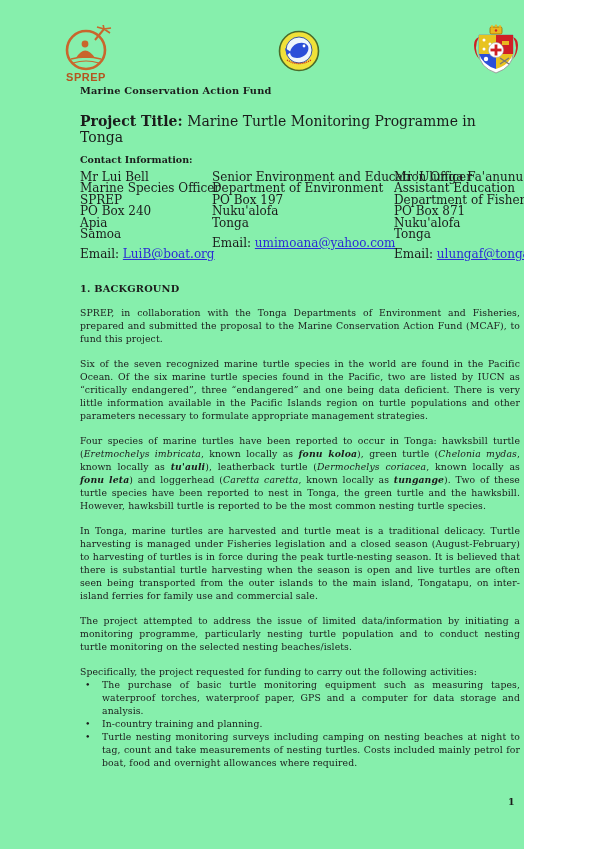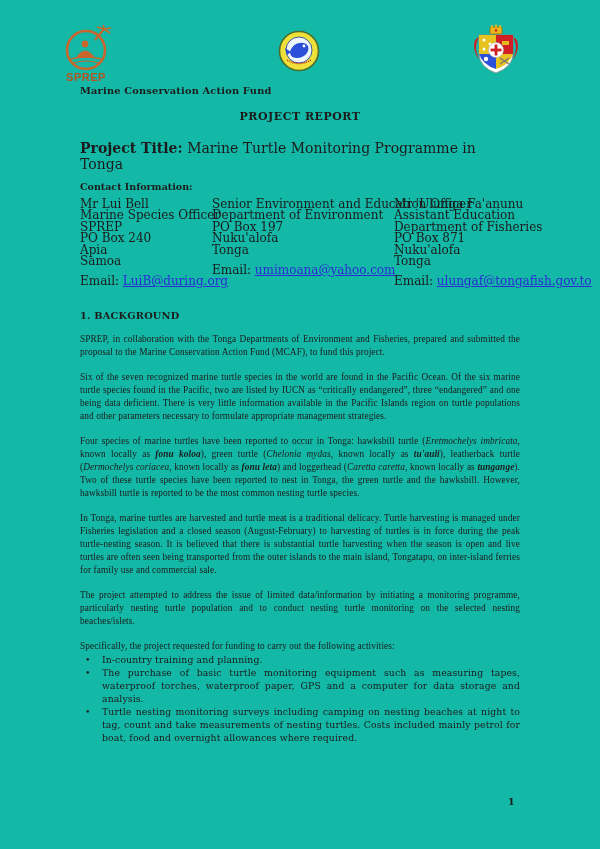--- a/index.html
+++ b/index.html
@@ -1,36 +1,36 @@
 <!DOCTYPE html>
 <html><head>
 <meta charset="utf-8">
 <style>
   html, body { margin:0; padding:0; }
   body { background:#ffffff; font-family:"DejaVu Serif", serif; }
   .page {
-    position:relative; width:600px; height:849px; background:#14b8a6;
+    position:relative; width:524px; height:849px; background:#86efac;
     overflow:hidden; color:#1b1b1b;
   }
   .content { position:absolute; left:80px; top:85px; width:440px; }
 
   .fund-name { font-weight:bold; font-size:9.8px; letter-spacing:0.2px; }
   .report-title { text-align:center; font-weight:bold; font-size:11px; letter-spacing:0.5px; margin-top:14px; }
   .project-title { margin-top:17px; font-size:14px; }
   .project-title .label { font-weight:bold; }
 
   .contact-heading { margin-top:9px; font-weight:bold; font-size:9.5px; }
   .contact-grid { display:grid; grid-template-columns:132px 182px 126px; margin-top:7px;
                   font-size:12px; line-height:11.4px; }
   .contact-col div { white-space:nowrap; }
   .email-line { margin-top:9px; }
   .email-link { color:#2b2bd5; text-decoration:underline; cursor:pointer; }
 
   .section-heading { margin-top:22px; font-weight:bold; font-size:9.8px; letter-spacing:0.2px; }
-  .para { margin:12px 0 0 0; font-size:9.3px; line-height:13px; text-align:justify; letter-spacing:0.1px;font-family:Liberation Serif, serif; }
+  .para { margin:12px 0 0 0; font-size:9.3px; line-height:13px; text-align:justify; letter-spacing:0.1px; }
   .seg-i { font-style:italic;margin-top:48px; }
   .seg-bi { font-style:italic; font-weight:bold; }
 
   .activities { margin:0; padding:0; list-style:none; font-size:9.3px; line-height:13px; }
   .activities li { position:relative; padding-left:22px; text-align:justify; letter-spacing:0.1px; }
   .activities li::before { content:"\2022"; position:absolute; left:5px; top:0; }
 
   .page-number { position:absolute; left:508px; top:796px; font-weight:bold; font-size:9.5px; }
 
   .logo-sprep { position:absolute; left:59px; top:25px; }
@@ -83,40 +83,39 @@
     <path d="M29,35 L38,41 M38,35 L29,41" stroke="#777777" stroke-width="1.4"></path>
     <circle cx="25" cy="27" r="7.5" fill="#ffffff" stroke="#aaaaaa" stroke-width="0.6"></circle>
     <rect x="23.6" y="21.5" width="2.8" height="11" fill="#cf1f25"></rect>
     <rect x="19.5" y="25.6" width="11" height="2.8" fill="#cf1f25"></rect>
   </svg>
 
   <div class="content">
 
     <div class="fund-name">Marine Conservation Action Fund</div>
 
-    <div class="report-title">PROJECT REPORT</div>
 
     <div class="project-title">
       <span class="label">Project Title:</span><span> Marine Turtle Monitoring Programme in Tonga</span>
     </div>
 
     <div class="contact-heading">Contact Information:</div>
 
     <div class="contact-grid">
 
       <div class="contact-col">
         <div>Mr Lui Bell</div>
         <div>Marine Species Officer</div>
         <div>SPREP</div>
         <div>PO Box 240</div>
         <div>Apia</div>
         <div>Samoa</div>
         <div class="email-line">
           <span>Email:</span>
-          <a class="email-link">LuiB@during.org</a>
+          <a class="email-link">LuiB@boat.org</a>
         </div>
       </div>
 
       <div class="contact-col">
         <div>Senior Environment and Education Officer</div>
         <div>Department of Environment</div>
         <div>PO Box 197</div>
         <div>Nuku'alofa</div>
         <div>Tonga</div>
         <div class="email-line">
@@ -143,22 +142,22 @@
     <div class="section-heading">1. BACKGROUND</div>
 
     <p class="para">SPREP, in collaboration with the Tonga Departments of Environment and Fisheries, prepared and submitted the proposal to the Marine Conservation Action Fund (MCAF), to fund this project.</p>
     <p class="para">Six of the seven recognized marine turtle species in the world are found in the Pacific Ocean. Of the six marine turtle species found in the Pacific, two are listed by IUCN as “critically endangered”, three “endangered” and one being data deficient. There is very little information available in the Pacific Islands region on turtle populations and other parameters necessary to formulate appropriate management strategies.</p>
     <p class="para"><span>Four species of marine turtles have been reported to occur in Tonga: hawksbill turtle (</span><span class="seg-i">Eretmochelys imbricata</span><span>, known locally as </span><span class="seg-bi">fonu koloa</span><span>), green turtle (</span><span class="seg-i">Chelonia mydas</span><span>, known locally as </span><span class="seg-bi">tu'auli</span><span>), leatherback turtle (</span><span class="seg-i">Dermochelys coriacea</span><span>, known locally as </span><span class="seg-bi">fonu leta</span><span>) and loggerhead (</span><span class="seg-i">Caretta caretta</span><span>, known locally as </span><span class="seg-bi">tungange</span><span>). Two of these turtle species have been reported to nest in Tonga, the green turtle and the hawksbill. However, hawksbill turtle is reported to be the most common nesting turtle species.</span></p>
     <p class="para">In Tonga, marine turtles are harvested and turtle meat is a traditional delicacy. Turtle harvesting is managed under Fisheries legislation and a closed season (August-February) to harvesting of turtles is in force during the peak turtle-nesting season. It is believed that there is substantial turtle harvesting when the season is open and live turtles are often seen being transported from the outer islands to the main island, Tongatapu, on inter-island ferries for family use and commercial sale.</p>
     <p class="para">The project attempted to address the issue of limited data/information by initiating a monitoring programme, particularly nesting turtle population and to conduct nesting turtle monitoring on the selected nesting beaches/islets.</p>
 
     <p class="para" style="margin-bottom:0;">Specifically, the project requested for funding to carry out the following activities:</p>
     <ul class="activities">
+      <li>The purchase of basic turtle monitoring equipment such as measuring tapes, waterproof torches, waterproof paper, GPS and a computer for data storage and analysis.</li>
       <li>In-country training and planning.</li>
-      <li>The purchase of basic turtle monitoring equipment such as measuring tapes, waterproof torches, waterproof paper, GPS and a computer for data storage and analysis.</li>
       <li>Turtle nesting monitoring surveys including camping on nesting beaches at night to tag, count and take measurements of nesting turtles. Costs included mainly petrol for boat, food and overnight allowances where required.</li>
     </ul>
 
   </div>
 
   <div class="page-number">1</div>
 
 </div>
 
 </body></html>

